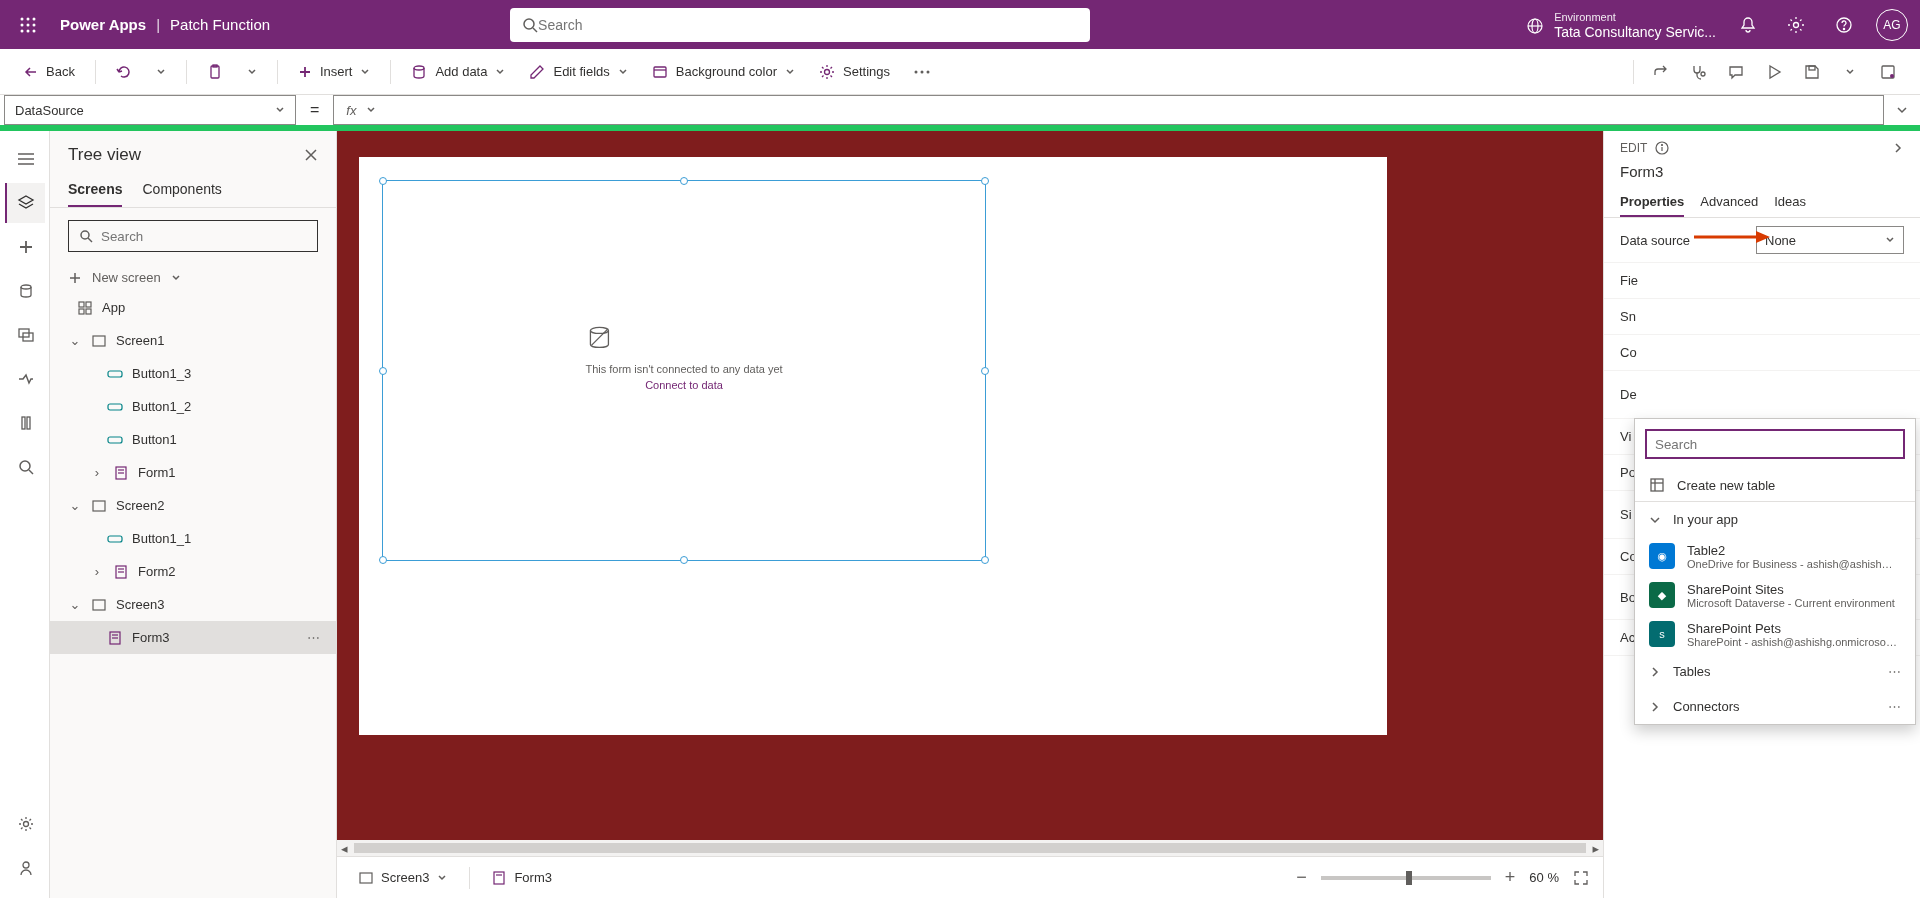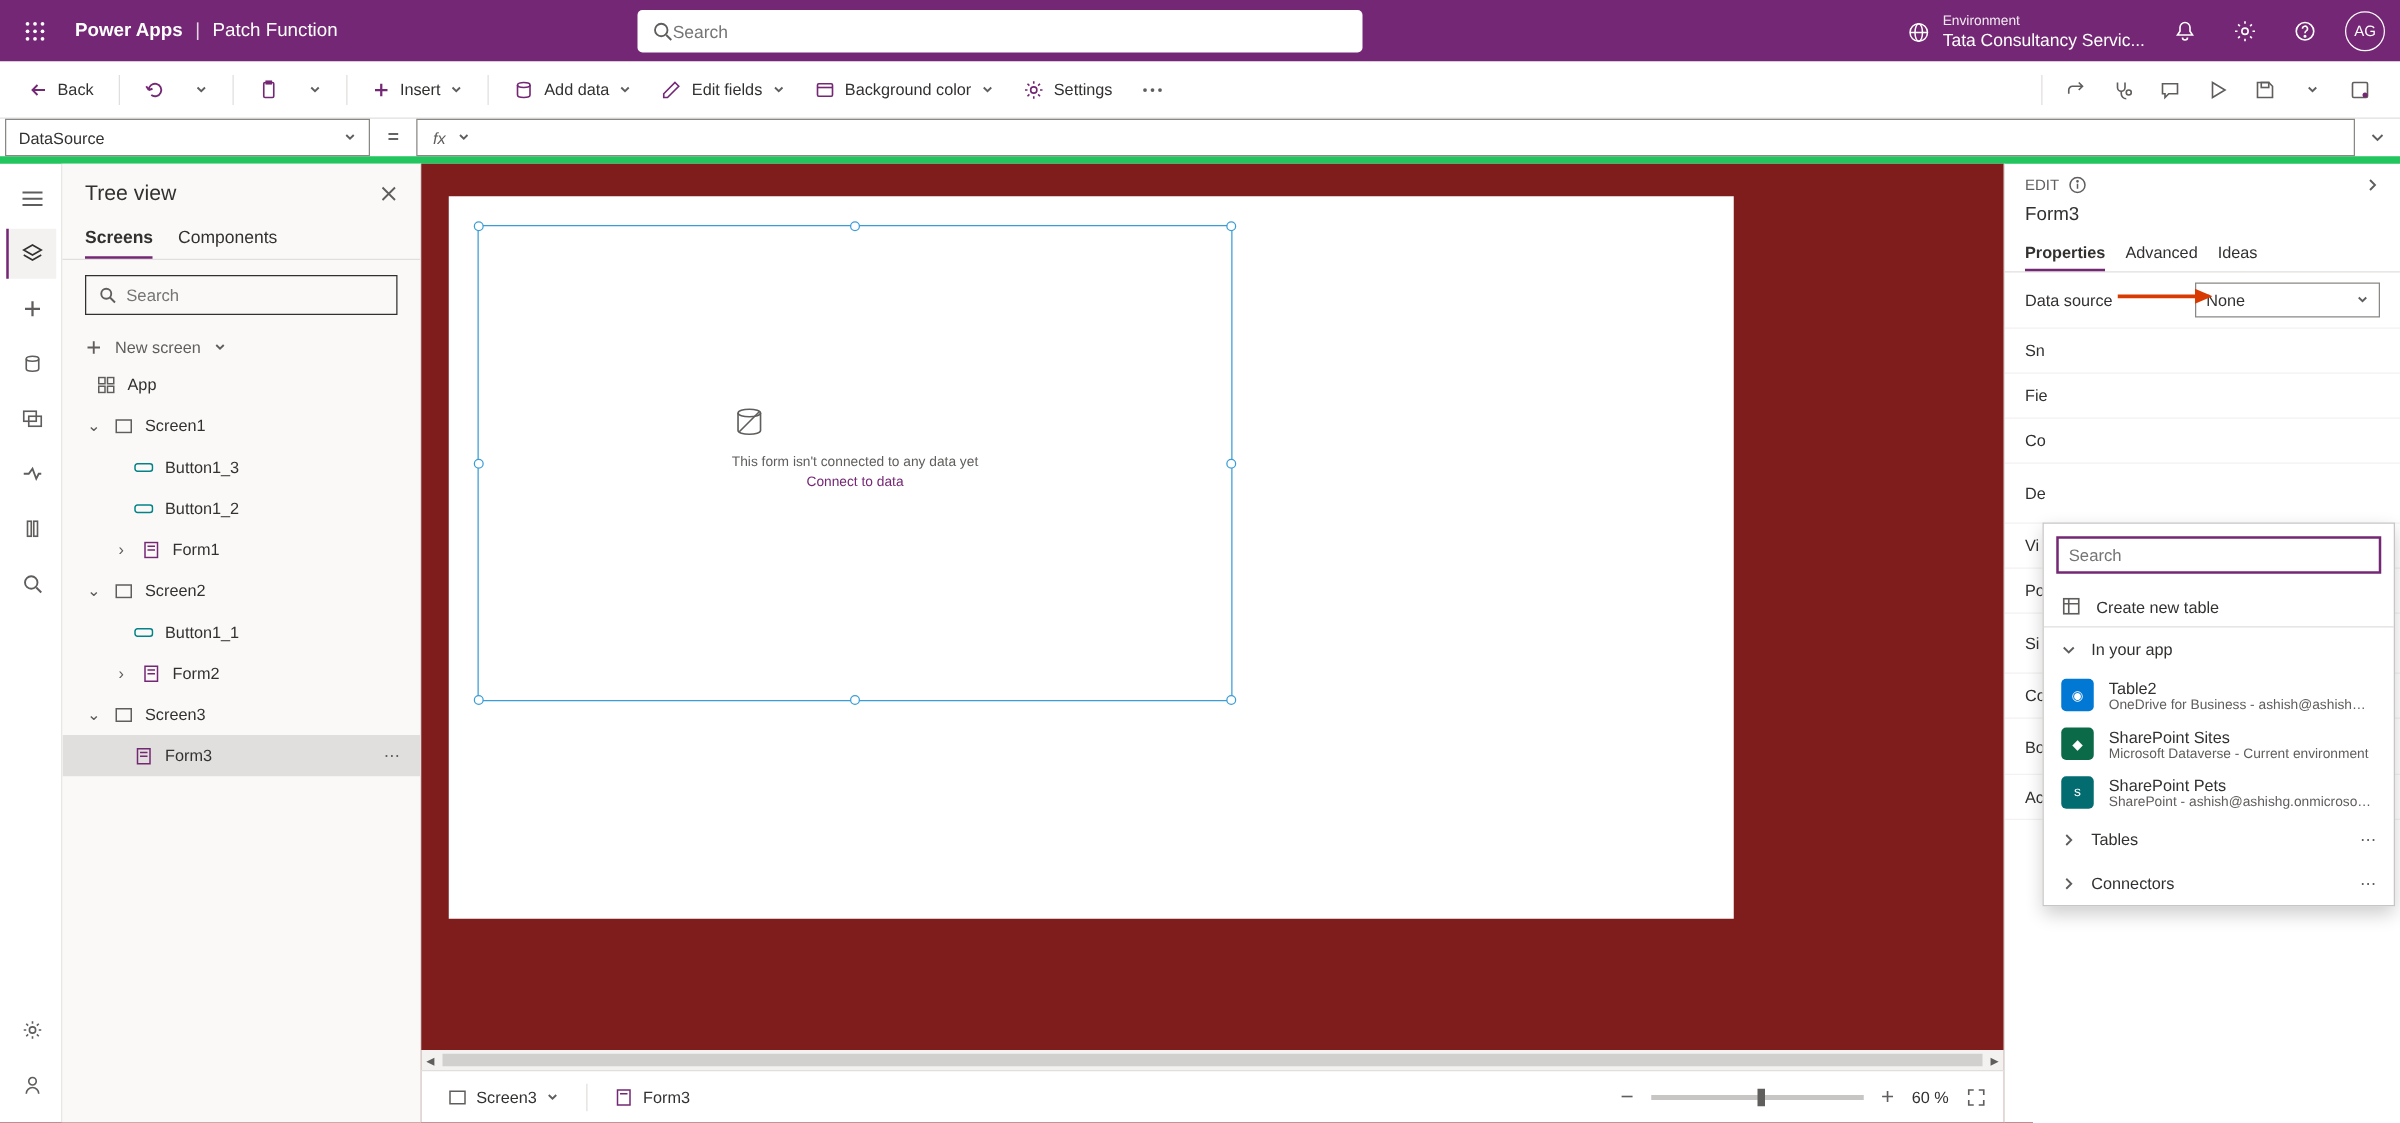--- a/index.html
+++ b/index.html
@@ -453,20 +453,29 @@
         <span>Button1_3</span>
       </div>
       <div class="node">
         <span class="ind" style="width:30px"></span>
         <span class="ico">
             <svg width="16" height="12" viewBox="0 0 16 12" fill="none" stroke="#038387" stroke-width="1.2">
               <rect x="1" y="3" width="14" height="6" rx="2"></rect>
             </svg>
           </span>
         <span>Button1_2</span>
+      </div>
+      <div class="node">
+        <span class="ind" style="width:30px"></span>
+        <span class="ico">
+            <svg width="16" height="12" viewBox="0 0 16 12" fill="none" stroke="#038387" stroke-width="1.2">
+              <rect x="1" y="3" width="14" height="6" rx="2"></rect>
+            </svg>
+          </span>
+        <span>Button1</span>
       </div>
       <div class="node">
         <span class="ind" style="width:14px"></span>
         <span class="chev">›</span>
         <span class="ico">
             <svg width="14" height="14" viewBox="0 0 14 14" fill="none" stroke="#742774" stroke-width="1.2">
               <rect x="2" y="1" width="10" height="12"></rect>
               <line x1="4" y1="4" x2="10" y2="4"></line>
               <line x1="4" y1="7" x2="10" y2="7"></line>
             </svg>
@@ -620,24 +629,24 @@
             <polygon points="62,3 76,9 62,15" fill="#d83b01"></polygon>
           </svg>
         <div class="dd-val">
           <span>None</span>
           <svg width="10" height="10" viewBox="0 0 10 10" fill="none" stroke="#605e5c" stroke-width="1.5">
               <path d="M2 3l3 3 3-3"></path>
             </svg>
         </div>
       </div>
       <div class="prow">
+          <span class="plabel">Fie</span>
+        </div>
+      <div class="prow">
           <span class="plabel">Sn</span>
-        </div>
-      <div class="prow">
-          <span class="plabel">Fie</span>
         </div>
       <div class="prow">
           <span class="plabel">Co</span>
         </div>
       <div class="prow" style="height:48px">
           <span class="plabel">De</span>
         </div>
       <div class="prow">
           <span class="plabel">Vi</span>
         </div>

